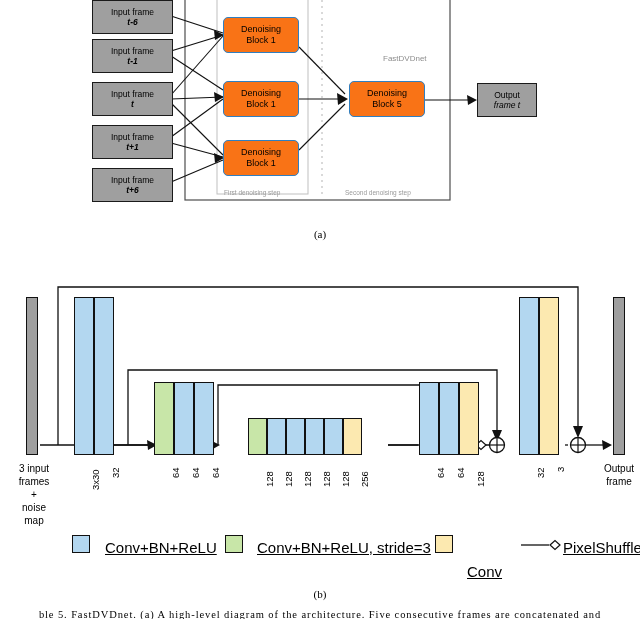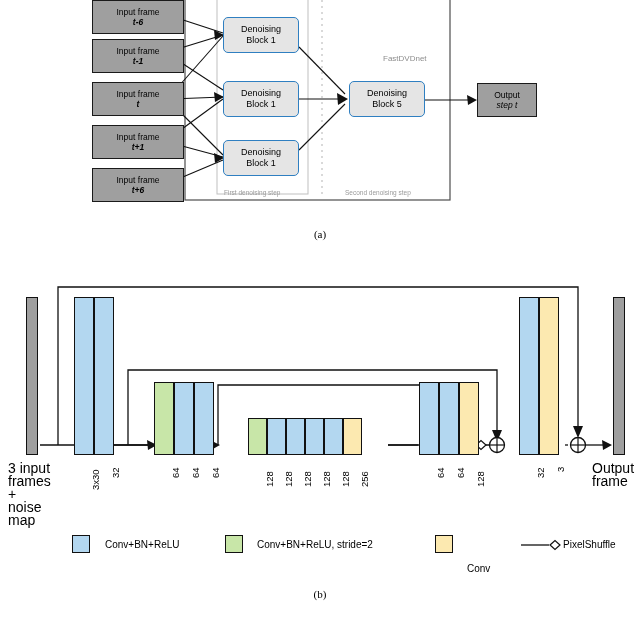--- a/index.html
+++ b/index.html
@@ -3,28 +3,28 @@
 <meta charset="utf-8">
 <style>
   html,body{margin:0;padding:0;background:#fff;}
   body{width:640px;height:619px;position:relative;overflow:hidden;
        font-family:"Liberation Sans",sans-serif;color:#000;}
   .fig{position:absolute;left:0;top:0;width:640px;height:619px;}
   svg{position:absolute;left:0;top:0;}
 
   
   .inframe{
-    position:absolute;width:92px;height:34px;background:#9f9f9f;
+    position:absolute;width:81px;height:34px;background:#9f9f9f;
     border:1.5px solid #1a1a1a;box-sizing:border-box;
     display:flex;flex-direction:column;align-items:center;justify-content:center;
     font-size:8.5px;line-height:10.5px;color:#000;
   }
   .inframe .i2{font-style:italic;font-weight:bold;}
   .dblock{
-    position:absolute;width:76px;height:36px;background:#e5e5e5;
+    position:absolute;width:76px;height:36px;background:#f97316;
     border:1.4px solid #2f7fc1;border-radius:5px;box-sizing:border-box;
     display:flex;flex-direction:column;align-items:center;justify-content:center;
     font-size:9px;line-height:11px;
   }
   .outframe{
     position:absolute;width:60px;height:34px;background:#9f9f9f;
     border:1.5px solid #1a1a1a;box-sizing:border-box;
     display:flex;flex-direction:column;align-items:center;justify-content:center;
     font-size:8.5px;line-height:10.5px;
   }
@@ -35,22 +35,22 @@
              font-family:"Liberation Serif",serif;font-size:11px;}
 
   
   .blk{position:absolute;box-sizing:border-box;border:1.3px solid #111;}
   .c-blue{background:#b3d7f0;}
   .c-green{background:#c8e6a8;}
   .c-yellow{background:#fce9b0;}
   .c-gray{background:#9f9f9f;border-color:#111;}
   .vlab{position:absolute;font-size:9.5px;
         transform:rotate(-90deg);transform-origin:left top;white-space:nowrap;}
-  .ioLab{position:absolute;text-align:left;font-size:14px;line-height:13px;margin-left:8px;}
-  .legLab{position:absolute;font-size:10px;white-space:nowrap;}
+  .ioLab{position:absolute;text-align:center;font-size:10px;line-height:13px;}
+  .legLab{position:absolute;font-size:15px;white-space:nowrap;text-decoration:underline;}
   .legbox{position:absolute;width:18px;height:18px;box-sizing:border-box;border:1.3px solid #111;}
   .bottomcap{position:absolute;width:100%;text-align:center;
              font-family:"Liberation Serif",serif;font-size:10.5px;
              white-space:nowrap;overflow:hidden;}
 </style>
 </head>
 <body>
 
 <div class="fig">
 
@@ -123,21 +123,21 @@
     <span>Denoising</span>
     <span>Block 1</span>
   </div>
   <div class="dblock" style="left:349px;top:81px;">
     <span>Denoising</span>
     <span>Block 5</span>
   </div>
 
   <div class="outframe" style="left:477px;top:83px;">
     <span>Output</span>
-    <span class="i2">step t</span>
+    <span class="i2">frame t</span>
   </div>
 
   <div class="netlabel" style="left:383px;top:6px;margin-top:48px;">FastDVDnet</div>
   <div class="steplabel" style="left:224px;top:189px;">First denoising step</div>
   <div class="steplabel" style="left:345px;top:189px;">Second denoising step</div>
 
   <div class="panel-cap" style="top:228px;">(a)</div>
 
   <svg width="640" height="340" style="top:270px;">
     <g stroke="#111" stroke-width="1.3" fill="none">
@@ -248,26 +248,27 @@
   </div>
   <div class="ioLab" style="left:584px;top:462px;width:70px;">
     <div>Output</div>
     <div>frame</div>
   </div>
 
   <div class="legbox c-blue" style="left:72px;top:535px;"></div>
   <div class="legLab" style="left:105px;top:539px;">Conv+BN+ReLU</div>
 
   <div class="legbox c-green" style="left:225px;top:535px;"></div>
-  <div class="legLab" style="left:257px;top:539px;">Conv+BN+ReLU, stride=2</div>
+  <div class="legLab" style="left:257px;top:539px;">Conv+BN+ReLU, stride=3</div>
 
   <div class="legbox c-yellow" style="left:435px;top:535px;"></div>
   <div class="legLab" style="left:467px;top:539px;margin-top:24px;">Conv</div>
 
   <svg width="60" height="26" style="left:519px;top:533px;">
     <line x1="2" y1="12" x2="30" y2="12" stroke="#111" stroke-width="1.3"></line>
     <polygon points="31,12 36,7.5 41,12 36,16.5" fill="#fff" stroke="#111" stroke-width="1.2"></polygon>
   </svg>
   <div class="legLab" style="left:563px;top:539px;">PixelShuffle</div>
 
   <div class="panel-cap" style="top:588px;">(b)</div>
 
+  <div class="bottomcap" style="top:609px;letter-spacing:.9px;">ble 5. FastDVDnet. (a) A high-level diagram of the architecture. Five consecutive frames are concatenated and</div>
 </div>
 
 </body></html>

